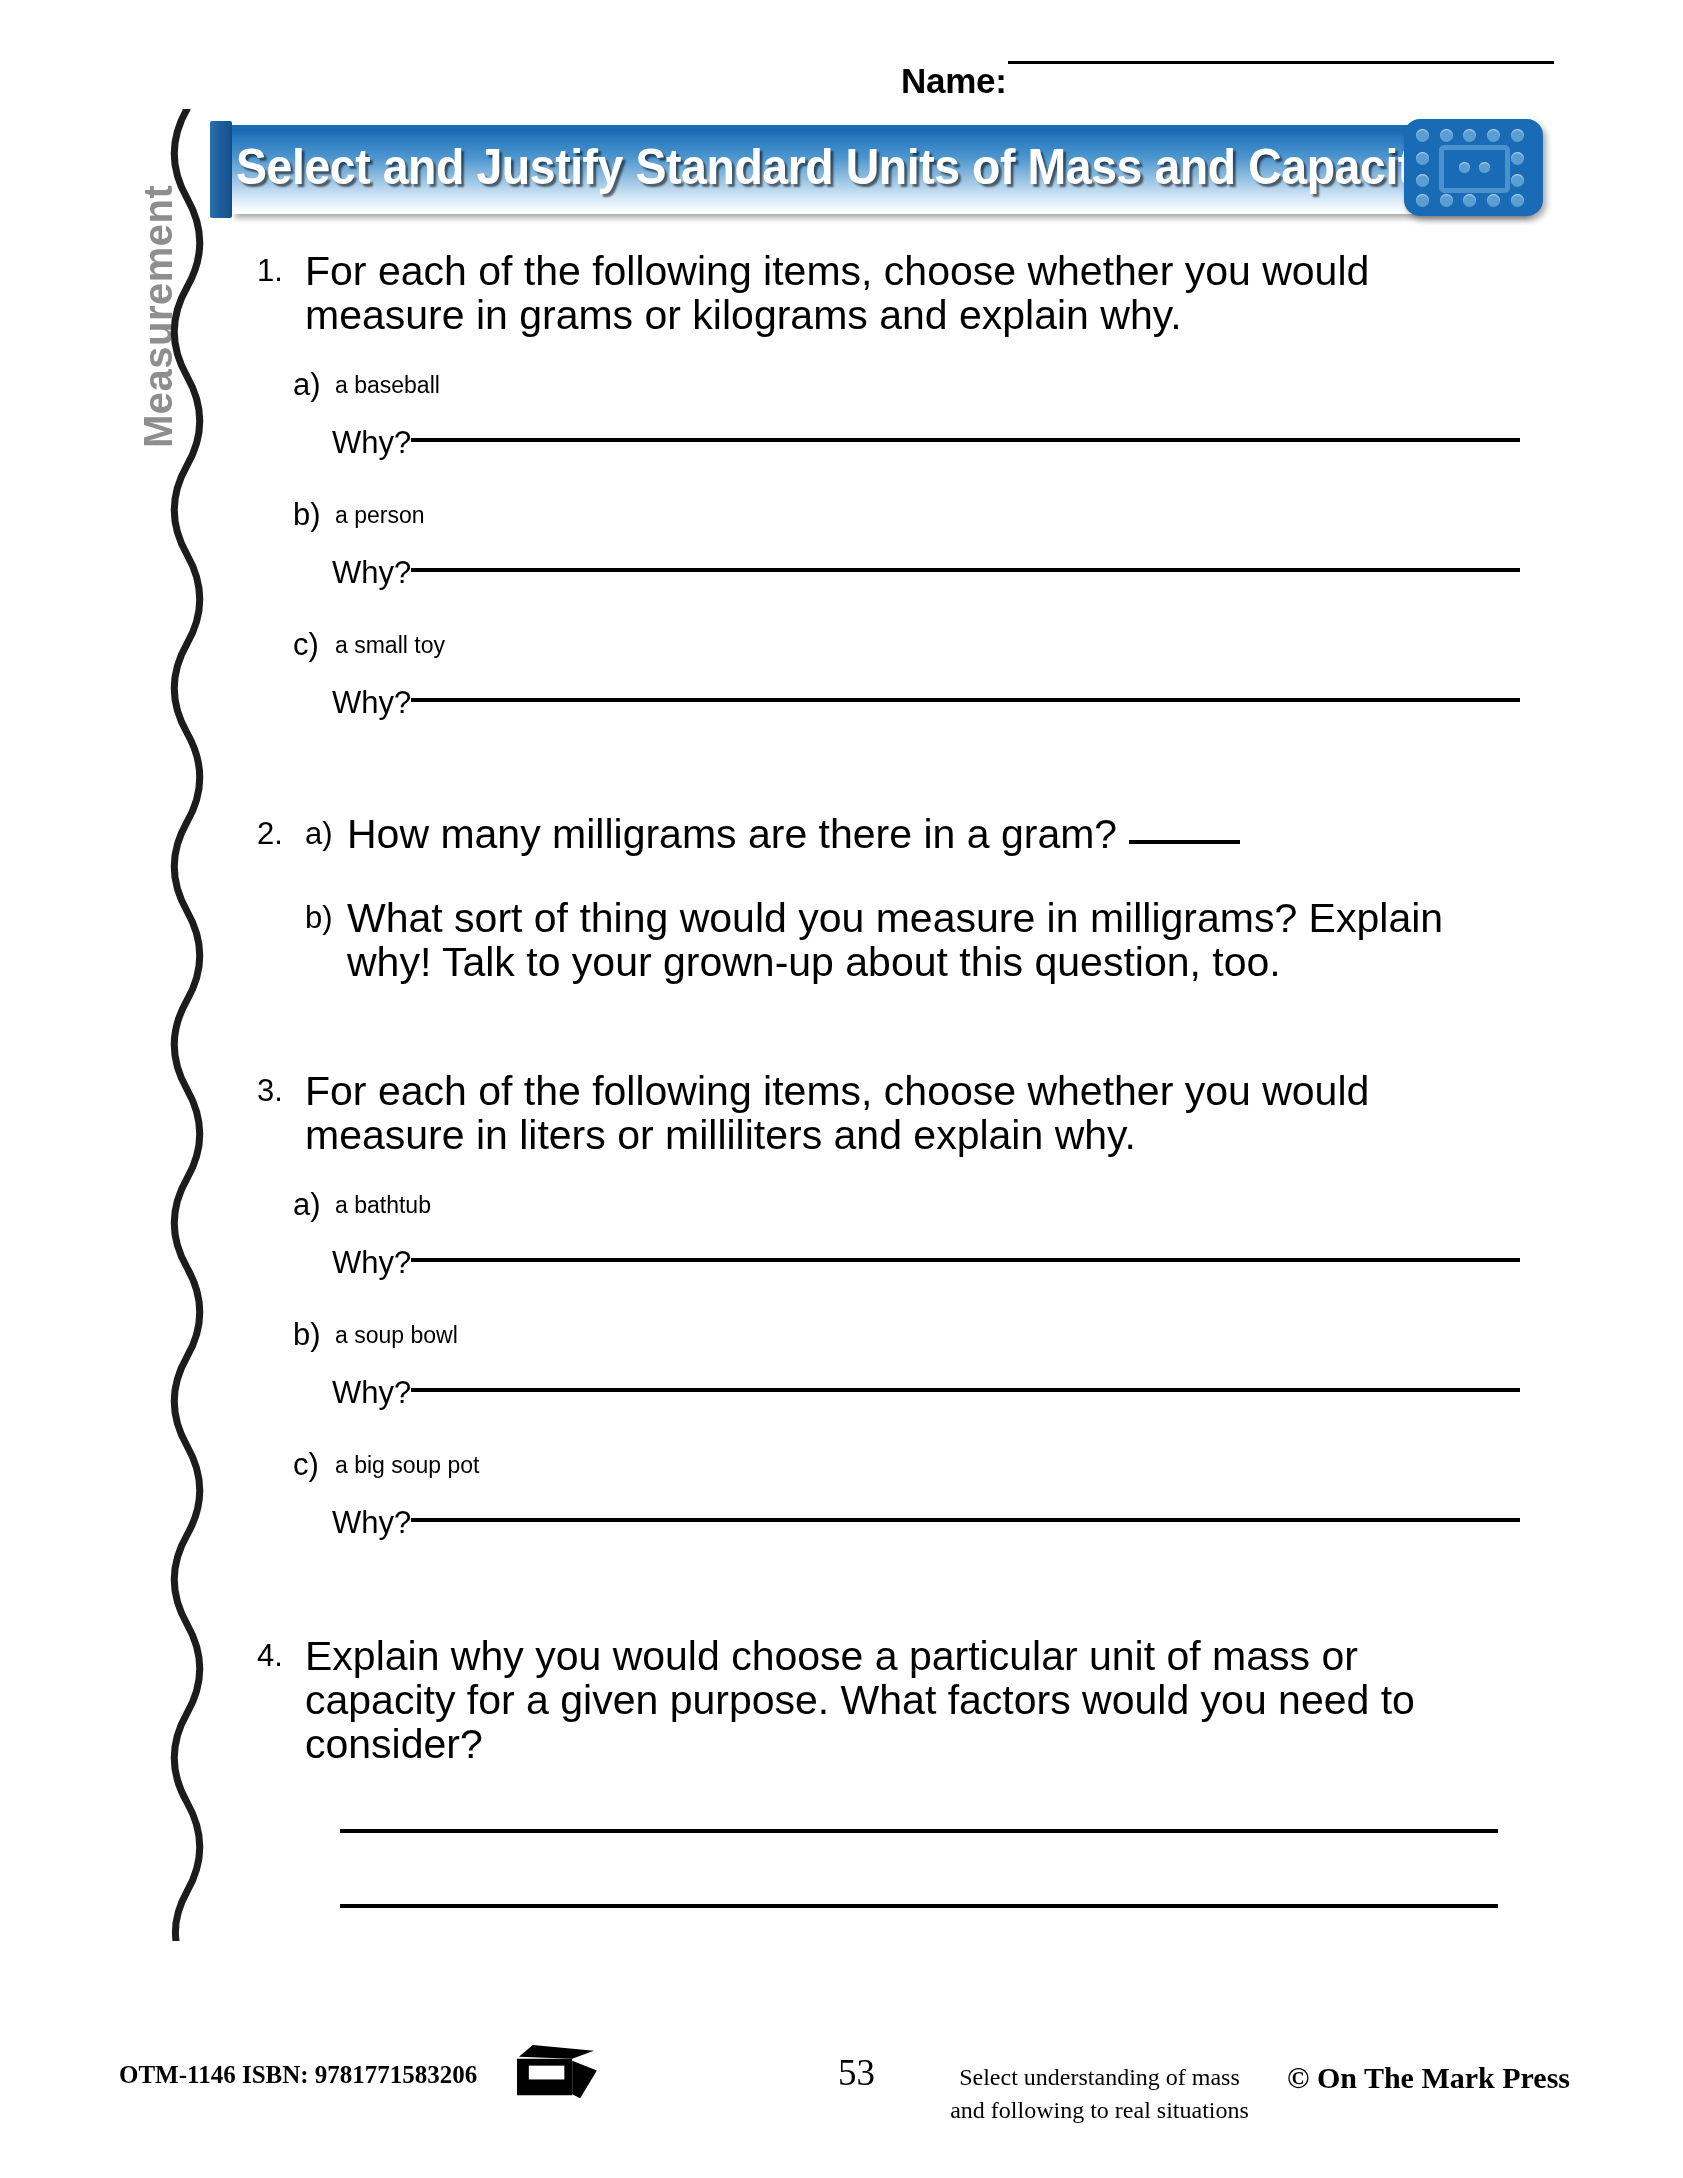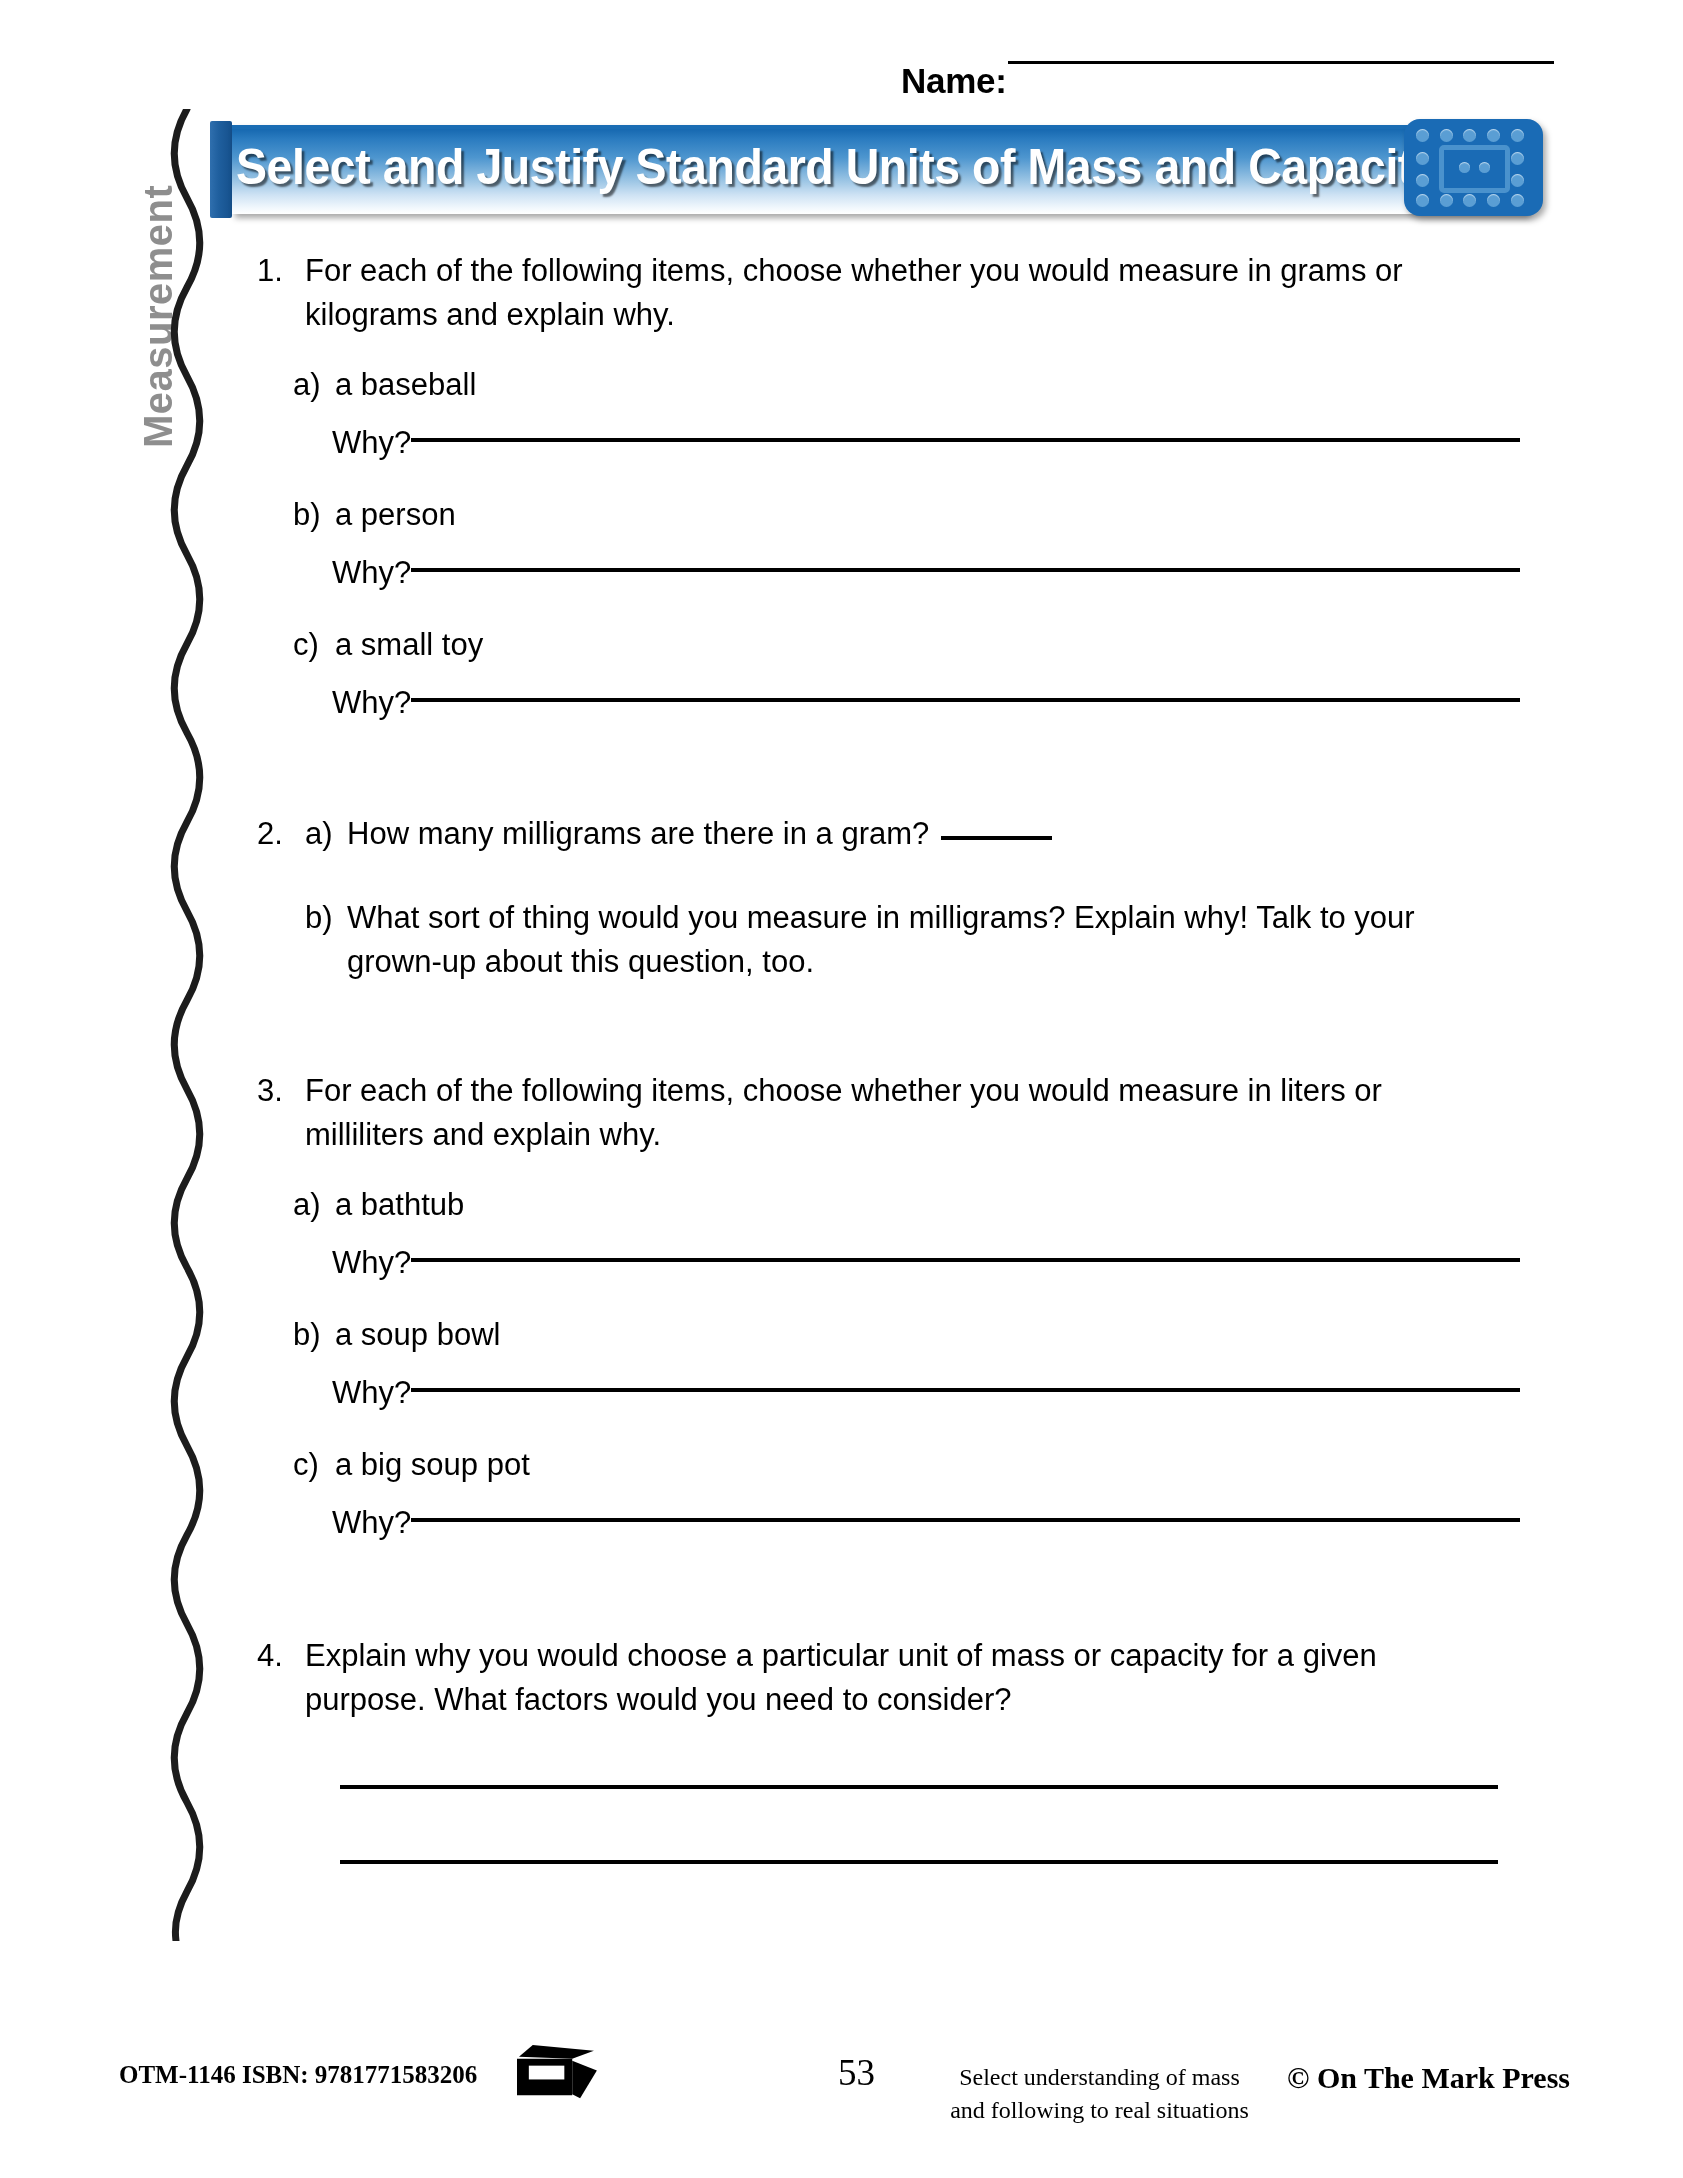--- a/index.html
+++ b/index.html
@@ -177,40 +177,40 @@
     align-items: flex-start;
   }
   .q-num {
     width: 48px;
     flex: none;
     font-size: 31px;
     color: #000;
     line-height: 44px;
   }
   .q-text {
-    font-size: 31px;
+    font-size: 41px;
     color: #000;
     line-height: 44px;
     max-width: 1168px;
   }
 
   .sub-row {
     display: flex;
     align-items: flex-start;
     margin-left: 36px;
   }
   .sub-letter {
     width: 42px;
     flex: none;
     font-size: 31px;
     line-height: 44px;
     color: #000;
   }
   .sub-text {
-    font-size: 31px;
+    font-size: 23px;
     line-height: 44px;
     color: #000;
     max-width: 1148px;
   }
 
   .why-row {
     display: flex;
     align-items: center;
     margin-left: 75px;
     width: 1188px;

